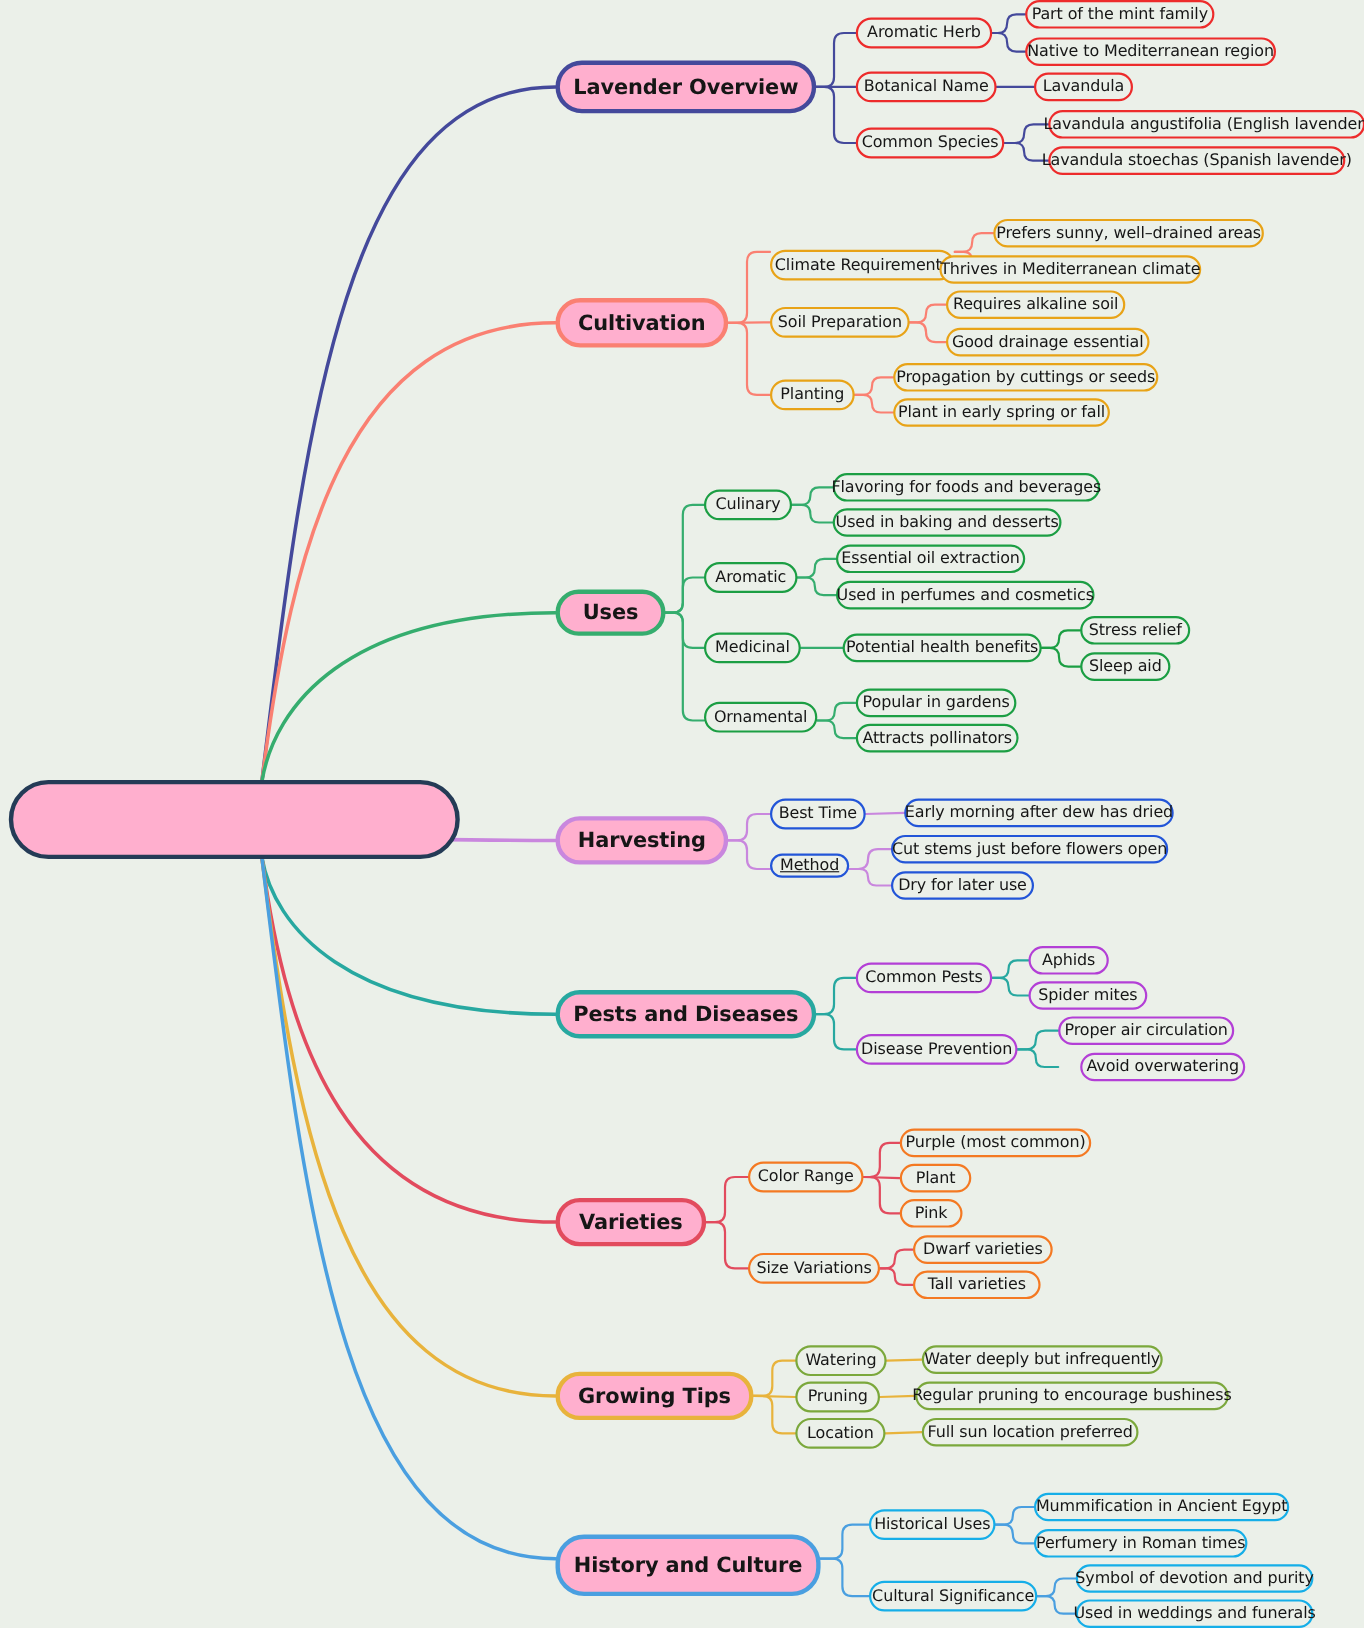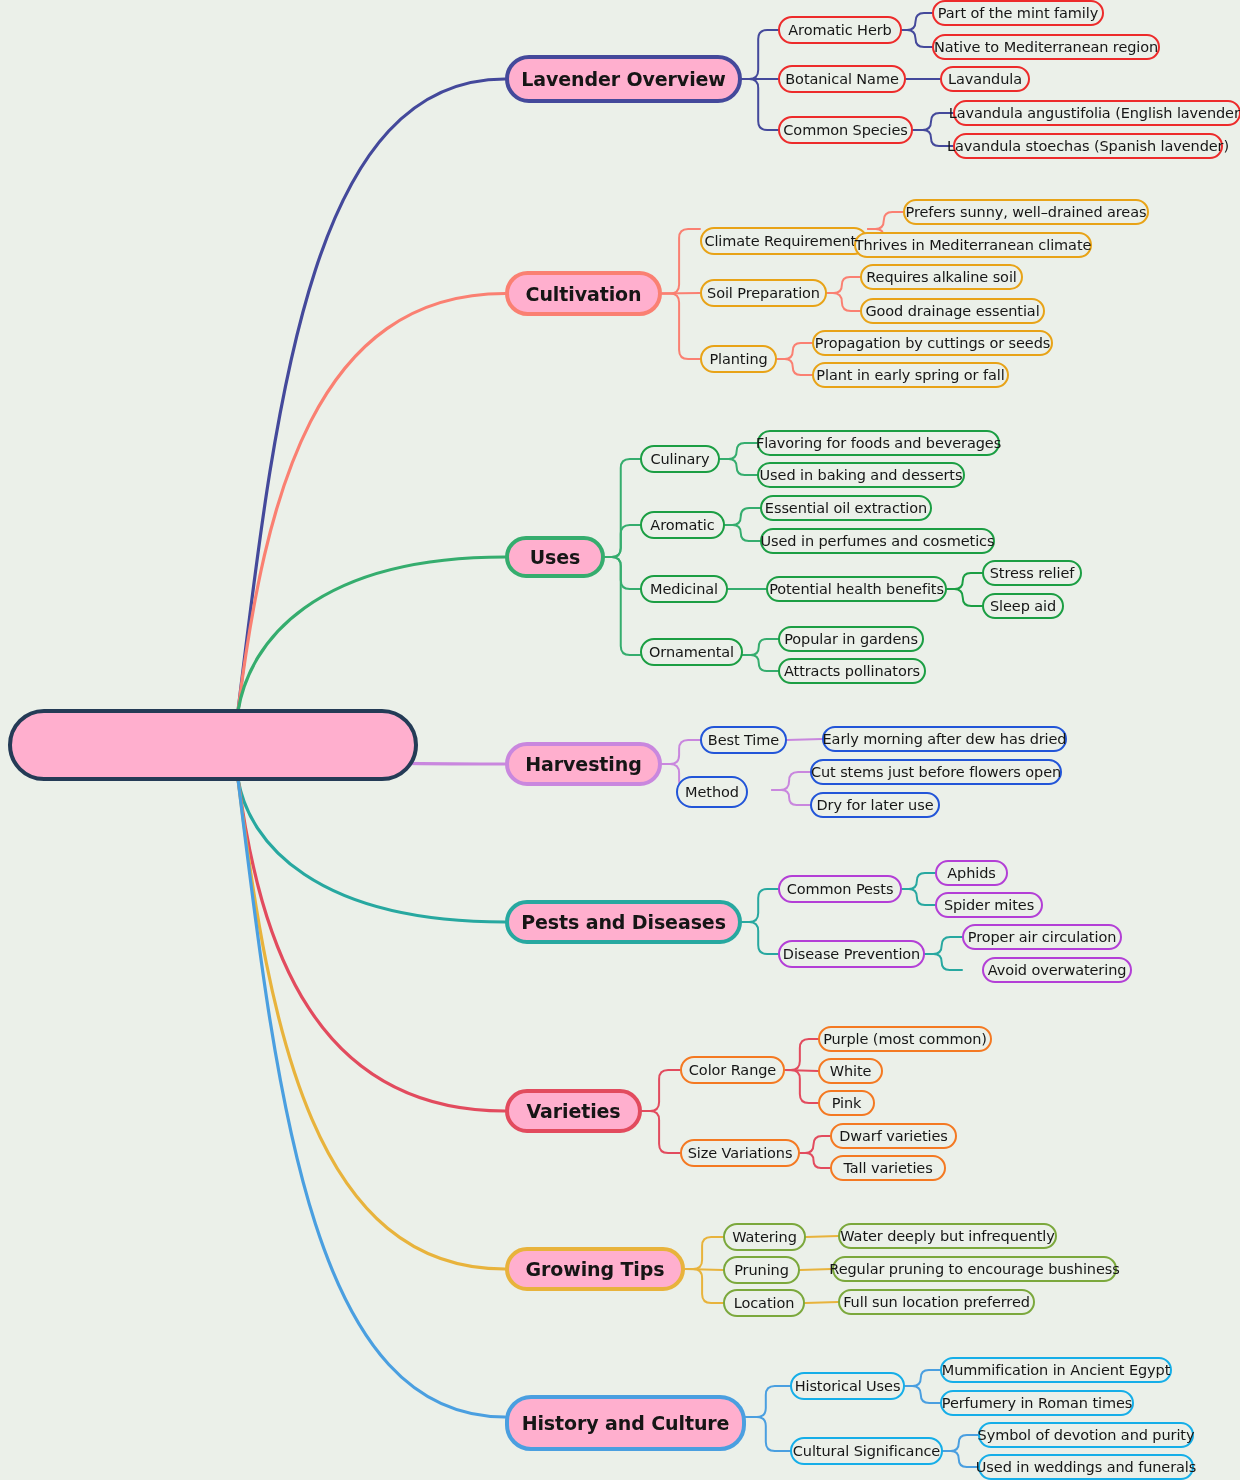--- a/index.html
+++ b/index.html
@@ -158,34 +158,34 @@
       <div class="node l2" style="left: 640px; top: 575px; width: 88px; height: 28px; border-color: rgb(27, 158, 67);">Medicinal</div>
       <div class="node l3" style="left: 766px; top: 576px; width: 181px; height: 26px; border-color: rgb(27, 158, 67);">Potential health benefits</div>
       <div class="node l3" style="left: 982px; top: 560px; width: 100px; height: 26px; border-color: rgb(27, 158, 67);">Stress relief</div>
       <div class="node l3" style="left: 982px; top: 593px; width: 82px; height: 26px; border-color: rgb(27, 158, 67);">Sleep aid</div>
       <div class="node l2" style="left: 640px; top: 638px; width: 103px; height: 28px; border-color: rgb(27, 158, 67); text-align: center;">Ornamental</div>
       <div class="node l3" style="left: 778px; top: 626px; width: 146px; height: 26px; border-color: rgb(27, 158, 67);">Popular in gardens</div>
       <div class="node l3" style="left: 778px; top: 658px; width: 148px; height: 26px; border-color: rgb(27, 158, 67);">Attracts pollinators</div>
       <div class="node l1" style="left: 505px; top: 742px; width: 157px; height: 44px; border-color: rgb(201, 135, 222);">Harvesting</div>
       <div class="node l2" style="left: 700px; top: 726px; width: 87px; height: 28px; border-color: rgb(34, 85, 216);">Best Time</div>
       <div class="node l3" style="left: 822px; top: 726px; width: 245px; height: 26px; border-color: rgb(34, 85, 216);">Early morning after dew has dried</div>
-      <div class="node l2" style="left: 676px; top: 776px; width: 72px; height: 32px; border-color: rgb(34, 85, 216);">Method</div>
+      <div class="node l2" style="left: 700px; top: 776px; width: 72px; height: 22px; border-color: rgb(34, 85, 216); text-decoration: underline;">Method</div>
       <div class="node l3" style="left: 810px; top: 759px; width: 252px; height: 26px; border-color: rgb(34, 85, 216);">Cut stems just before flowers open</div>
       <div class="node l3" style="left: 810px; top: 792px; width: 130px; height: 26px; border-color: rgb(34, 85, 216);">Dry for later use</div>
       <div class="node l1" style="left: 505px; top: 900px; width: 237px; height: 44px; border-color: rgb(39, 168, 160);">Pests and Diseases</div>
       <div class="node l2" style="left: 778px; top: 875px; width: 124px; height: 28px; border-color: rgb(179, 63, 214);">Common Pests</div>
       <div class="node l3" style="left: 935px; top: 860px; width: 73px; height: 26px; border-color: rgb(179, 63, 214);">Aphids</div>
       <div class="node l3" style="left: 935px; top: 892px; width: 108px; height: 26px; border-color: rgb(179, 63, 214);">Spider mites</div>
       <div class="node l2" style="left: 778px; top: 940px; width: 147px; height: 28px; border-color: rgb(179, 63, 214);">Disease Prevention</div>
       <div class="node l3" style="left: 962px; top: 924px; width: 160px; height: 26px; border-color: rgb(179, 63, 214);">Proper air circulation</div>
       <div class="node l3" style="left: 982px; top: 957px; width: 150px; height: 26px; border-color: rgb(179, 63, 214);">Avoid overwatering</div>
       <div class="node l1" style="left: 505px; top: 1089px; width: 137px; height: 44px; border-color: rgb(226, 75, 94); text-align: center;">Varieties</div>
       <div class="node l2" style="left: 680px; top: 1056px; width: 105px; height: 28px; border-color: rgb(244, 121, 34);">Color Range</div>
       <div class="node l3" style="left: 818px; top: 1026px; width: 174px; height: 26px; border-color: rgb(244, 121, 34);">Purple (most common)</div>
-      <div class="node l3" style="left: 818px; top: 1058px; width: 65px; height: 26px; border-color: rgb(244, 121, 34);">White</div>
+      <div class="node l3" style="left: 818px; top: 1058px; width: 65px; height: 26px; border-color: rgb(244, 121, 34);">Plant</div>
       <div class="node l3" style="left: 818px; top: 1090px; width: 57px; height: 26px; border-color: rgb(244, 121, 34); text-align: right;">Pink</div>
       <div class="node l2" style="left: 680px; top: 1139px; width: 120px; height: 28px; border-color: rgb(244, 121, 34);">Size Variations</div>
       <div class="node l3" style="left: 830px; top: 1123px; width: 127px; height: 26px; border-color: rgb(244, 121, 34);">Dwarf varieties</div>
       <div class="node l3" style="left: 830px; top: 1155px; width: 116px; height: 26px; border-color: rgb(244, 121, 34);">Tall varieties</div>
       <div class="node l1" style="left: 505px; top: 1247px; width: 180px; height: 44px; border-color: rgb(232, 179, 60);">Growing Tips</div>
       <div class="node l2" style="left: 723px; top: 1223px; width: 83px; height: 28px; border-color: rgb(123, 168, 60);">Watering</div>
       <div class="node l3" style="left: 838px; top: 1223px; width: 219px; height: 26px; border-color: rgb(123, 168, 60);">Water deeply but infrequently</div>
       <div class="node l2" style="left: 723px; top: 1256px; width: 77px; height: 28px; border-color: rgb(123, 168, 60);">Pruning</div>
       <div class="node l3" style="left: 832px; top: 1256px; width: 285px; height: 26px; border-color: rgb(123, 168, 60);">Regular pruning to encourage bushiness</div>
       <div class="node l2" style="left: 723px; top: 1289px; width: 82px; height: 28px; border-color: rgb(123, 168, 60);">Location</div>

